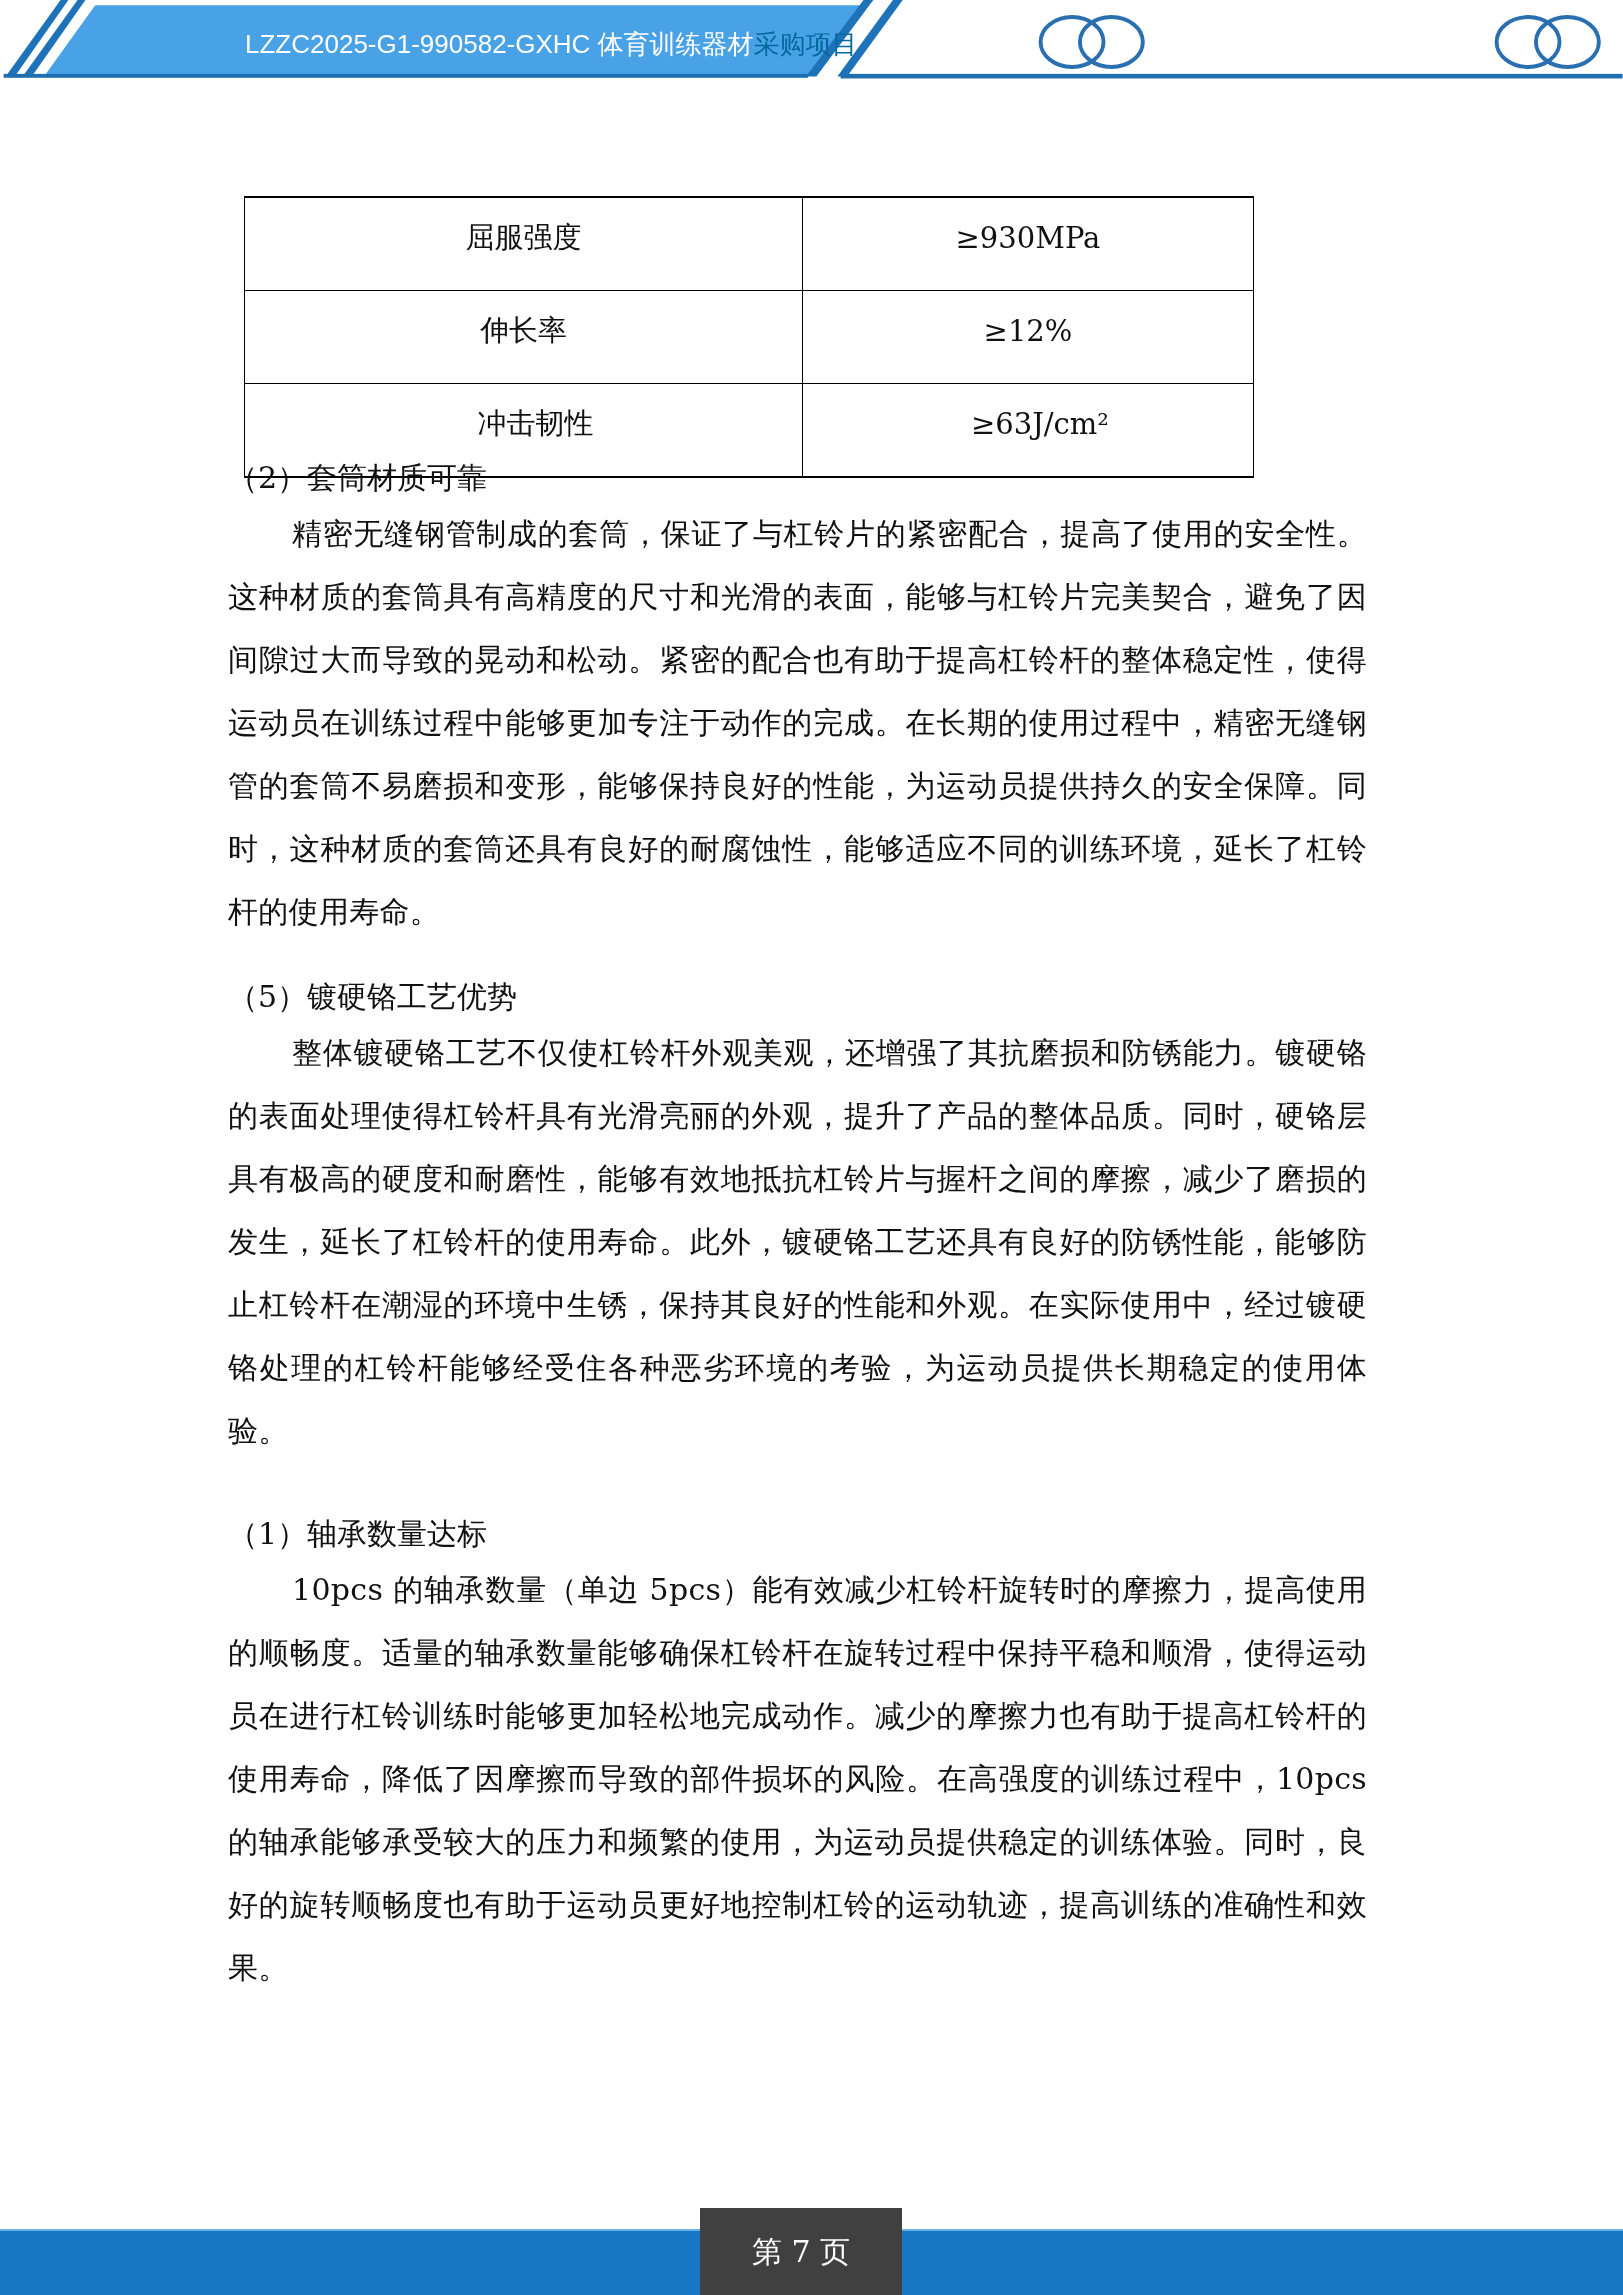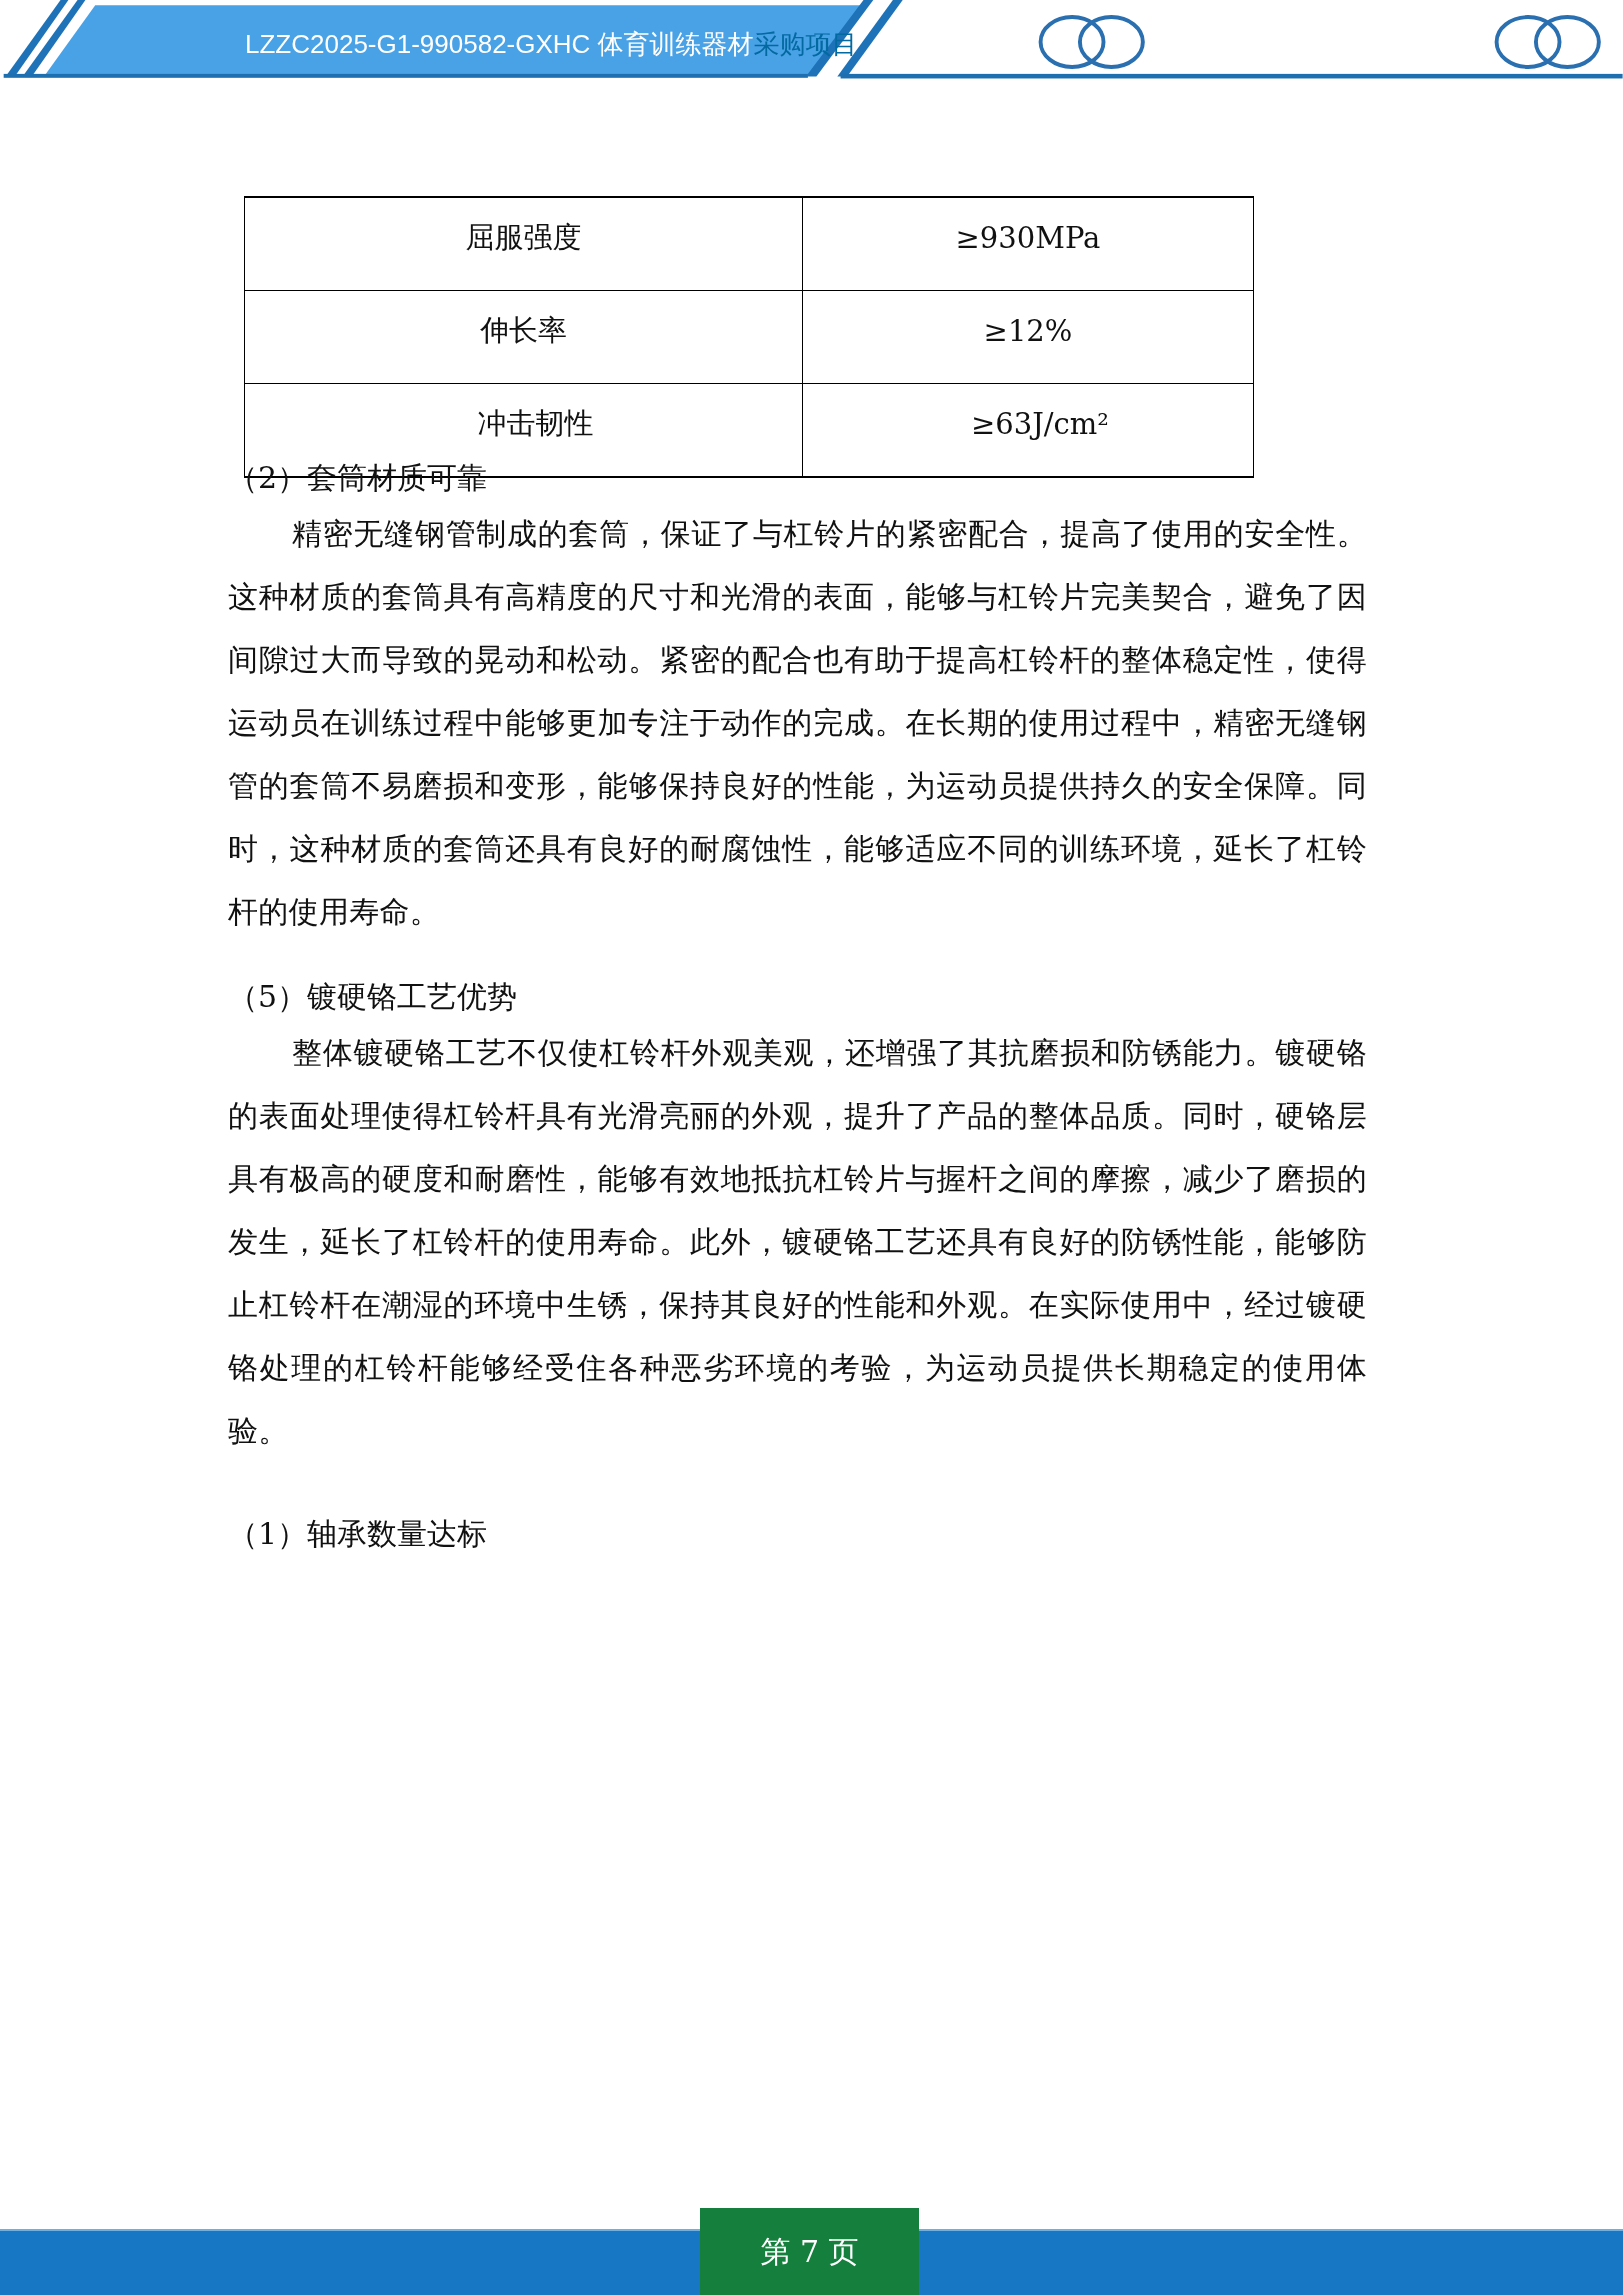--- a/index.html
+++ b/index.html
@@ -34,22 +34,22 @@
   .block { position: absolute; left: 228px; width: 1139px; }
   .heading { font-size: 30px; line-height: 39px; white-space: nowrap; }
   .para {
     font-size: 30px; line-height: 63px; text-align: justify; text-indent: 64px;
     letter-spacing: 0.3px;
   }
 
   .footer { position: absolute; left: 0; top: 2231px; width: 1623px; height: 64px; background: #1877c5; }
   .footer-line { position: absolute; left: 0; top: 2229px; width: 1623px; height: 2px; background: #6fb0e3; }
   .page-tab {
-    position: absolute; left: 700px; top: 2208px; width: 219px; height: 88px;
-    background: #15803d; color: #fff; text-align: center;
+    position: absolute; left: 700px; top: 2208px; width: 202px; height: 88px;
+    background: #404040; color: #fff; text-align: center;
     font-size: 30px; line-height: 88px; padding-top: 0;
   }
 </style>
 </head>
 <body>
 
 <div class="header">
   <svg width="1623" height="85" viewBox="0 0 2481 130">
 
     <polygon points="92,0 104,0 22,117 8,117" fill="#1d72b8"></polygon>
@@ -99,18 +99,19 @@
   <div class="para" style="margin-top:5.2px;">精密无缝钢管制成的套筒，保证了与杠铃片的紧密配合，提高了使用的安全性。这种材质的套筒具有高精度的尺寸和光滑的表面，能够与杠铃片完美契合，避免了因间隙过大而导致的晃动和松动。紧密的配合也有助于提高杠铃杆的整体稳定性，使得运动员在训练过程中能够更加专注于动作的完成。在长期的使用过程中，精密无缝钢管的套筒不易磨损和变形，能够保持良好的性能，为运动员提供持久的安全保障。同时，这种材质的套筒还具有良好的耐腐蚀性，能够适应不同的训练环境，延长了杠铃杆的使用寿命。</div>
 </div>
 
 <div class="block" style="top:977px;">
   <div class="heading">（5）镀硬铬工艺优势</div>
   <div class="para" style="margin-top:5.2px;">整体镀硬铬工艺不仅使杠铃杆外观美观，还增强了其抗磨损和防锈能力。镀硬铬的表面处理使得杠铃杆具有光滑亮丽的外观，提升了产品的整体品质。同时，硬铬层具有极高的硬度和耐磨性，能够有效地抵抗杠铃片与握杆之间的摩擦，减少了磨损的发生，延长了杠铃杆的使用寿命。此外，镀硬铬工艺还具有良好的防锈性能，能够防止杠铃杆在潮湿的环境中生锈，保持其良好的性能和外观。在实际使用中，经过镀硬铬处理的杠铃杆能够经受住各种恶劣环境的考验，为运动员提供长期稳定的使用体验。</div>
 </div>
 
 <div class="block" style="top:1492px;">
   <div class="heading" style="margin-top:22px;">（1）轴承数量达标</div>
+  <div class="para" style="margin-top:5.2px;">10pcs 的轴承数量（单边 5pcs）能有效减少杠铃杆旋转时的摩擦力，提高使用的顺畅度。适量的轴承数量能够确保杠铃杆在旋转过程中保持平稳和顺滑，使得运动员在进行杠铃训练时能够更加轻松地完成动作。减少的摩擦力也有助于提高杠铃杆的使用寿命，降低了因摩擦而导致的部件损坏的风险。在高强度的训练过程中，10pcs 的轴承能够承受较大的压力和频繁的使用，为运动员提供稳定的训练体验。同时，良好的旋转顺畅度也有助于运动员更好地控制杠铃的运动轨迹，提高训练的准确性和效果。</div>
 </div>
 
 <div class="footer-line"></div>
 <div class="footer"></div>
 <div class="page-tab">第 7 页</div>
 
 
 </body></html>

